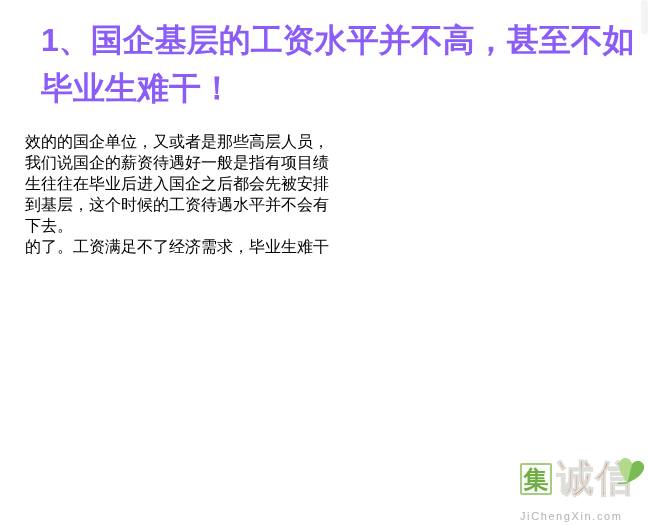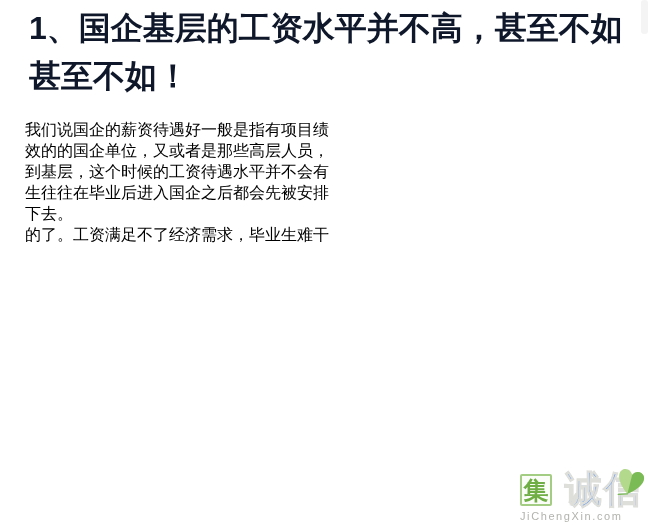--- a/index.html
+++ b/index.html
@@ -14,25 +14,25 @@
     overflow: hidden;
     font-family: "Liberation Sans", sans-serif;
   }
   .page {
     position: absolute;
     inset: 0;
     padding: 0 25px;
     box-sizing: border-box;
   }
   .heading {
-    margin: 4px;
+    margin: 16px;
     font-size: 32px;
     line-height: 48px;
     font-weight: 700;
-    color: #0f172a;
+    color: #8b5cf6;
   }
   .heading .line,
   .para .line {
     white-space: nowrap;
   }
   .para {
     margin: 20px 0 0 0;
     font-size: 31px;
     line-height: 52px;
     font-weight: 400;
@@ -68,62 +68,62 @@
     border-radius: 2px;
     background: #fbfdf8;
     color: #6fae45;
     font-size: 25px;
     font-weight: 700;
     line-height: 28px;
     text-align: center;
     flex: 0 0 auto;
   }
   .wm-outline {
-    margin-left: 13px;
+    margin-left: 5px;
     font-size: 37px;
     line-height: 38px;
     font-weight: 700;
     letter-spacing: 2px;
-    color: #3b82f6;
+    color: #c2410c;
     -webkit-text-stroke: 1.2px #dededa;
     white-space: nowrap;
   }
   .wm-heart {
     position: absolute;
     top: -7px;
     right: -2px;
     width: 35px;
     height: 35px;
     transform: rotate(14deg);
   }
   .wm-url {
-    margin-top: 1px;
+    margin-top: 12px;
     font-size: 11px;
     line-height: 13px;
     letter-spacing: 1.6px;
     color: #b2b2ae;
     white-space: nowrap;
   }
 </style>
 </head>
 <body>
 
 <div class="page">
 
   <h1 class="heading">
     <div class="line">1、国企基层的工资水平并不高，甚至不如</div>
-    <div class="line">甚至不如！</div>
+    <div class="line">毕业生难干！</div>
   </h1>
 
   <p class="para">
     </p>
+    <div class="line">效的的国企单位，又或者是那些高层人员，</div>
     <div class="line">我们说国企的薪资待遇好一般是指有项目绩</div>
-    <div class="line">效的的国企单位，又或者是那些高层人员，</div>
+    <div class="line">生往往在毕业后进入国企之后都会先被安排</div>
     <div class="line">到基层，这个时候的工资待遇水平并不会有</div>
-    <div class="line">生往往在毕业后进入国企之后都会先被安排</div>
     <div class="line">下去。</div>
     <div class="line">的了。工资满足不了经济需求，毕业生难干</div>
   <p></p>
 
   <div class="scroll-sliver"></div>
 
   <div class="watermark">
     <div class="wm-row">
       <span class="wm-box">集</span>
       <span class="wm-outline">诚信</span>

